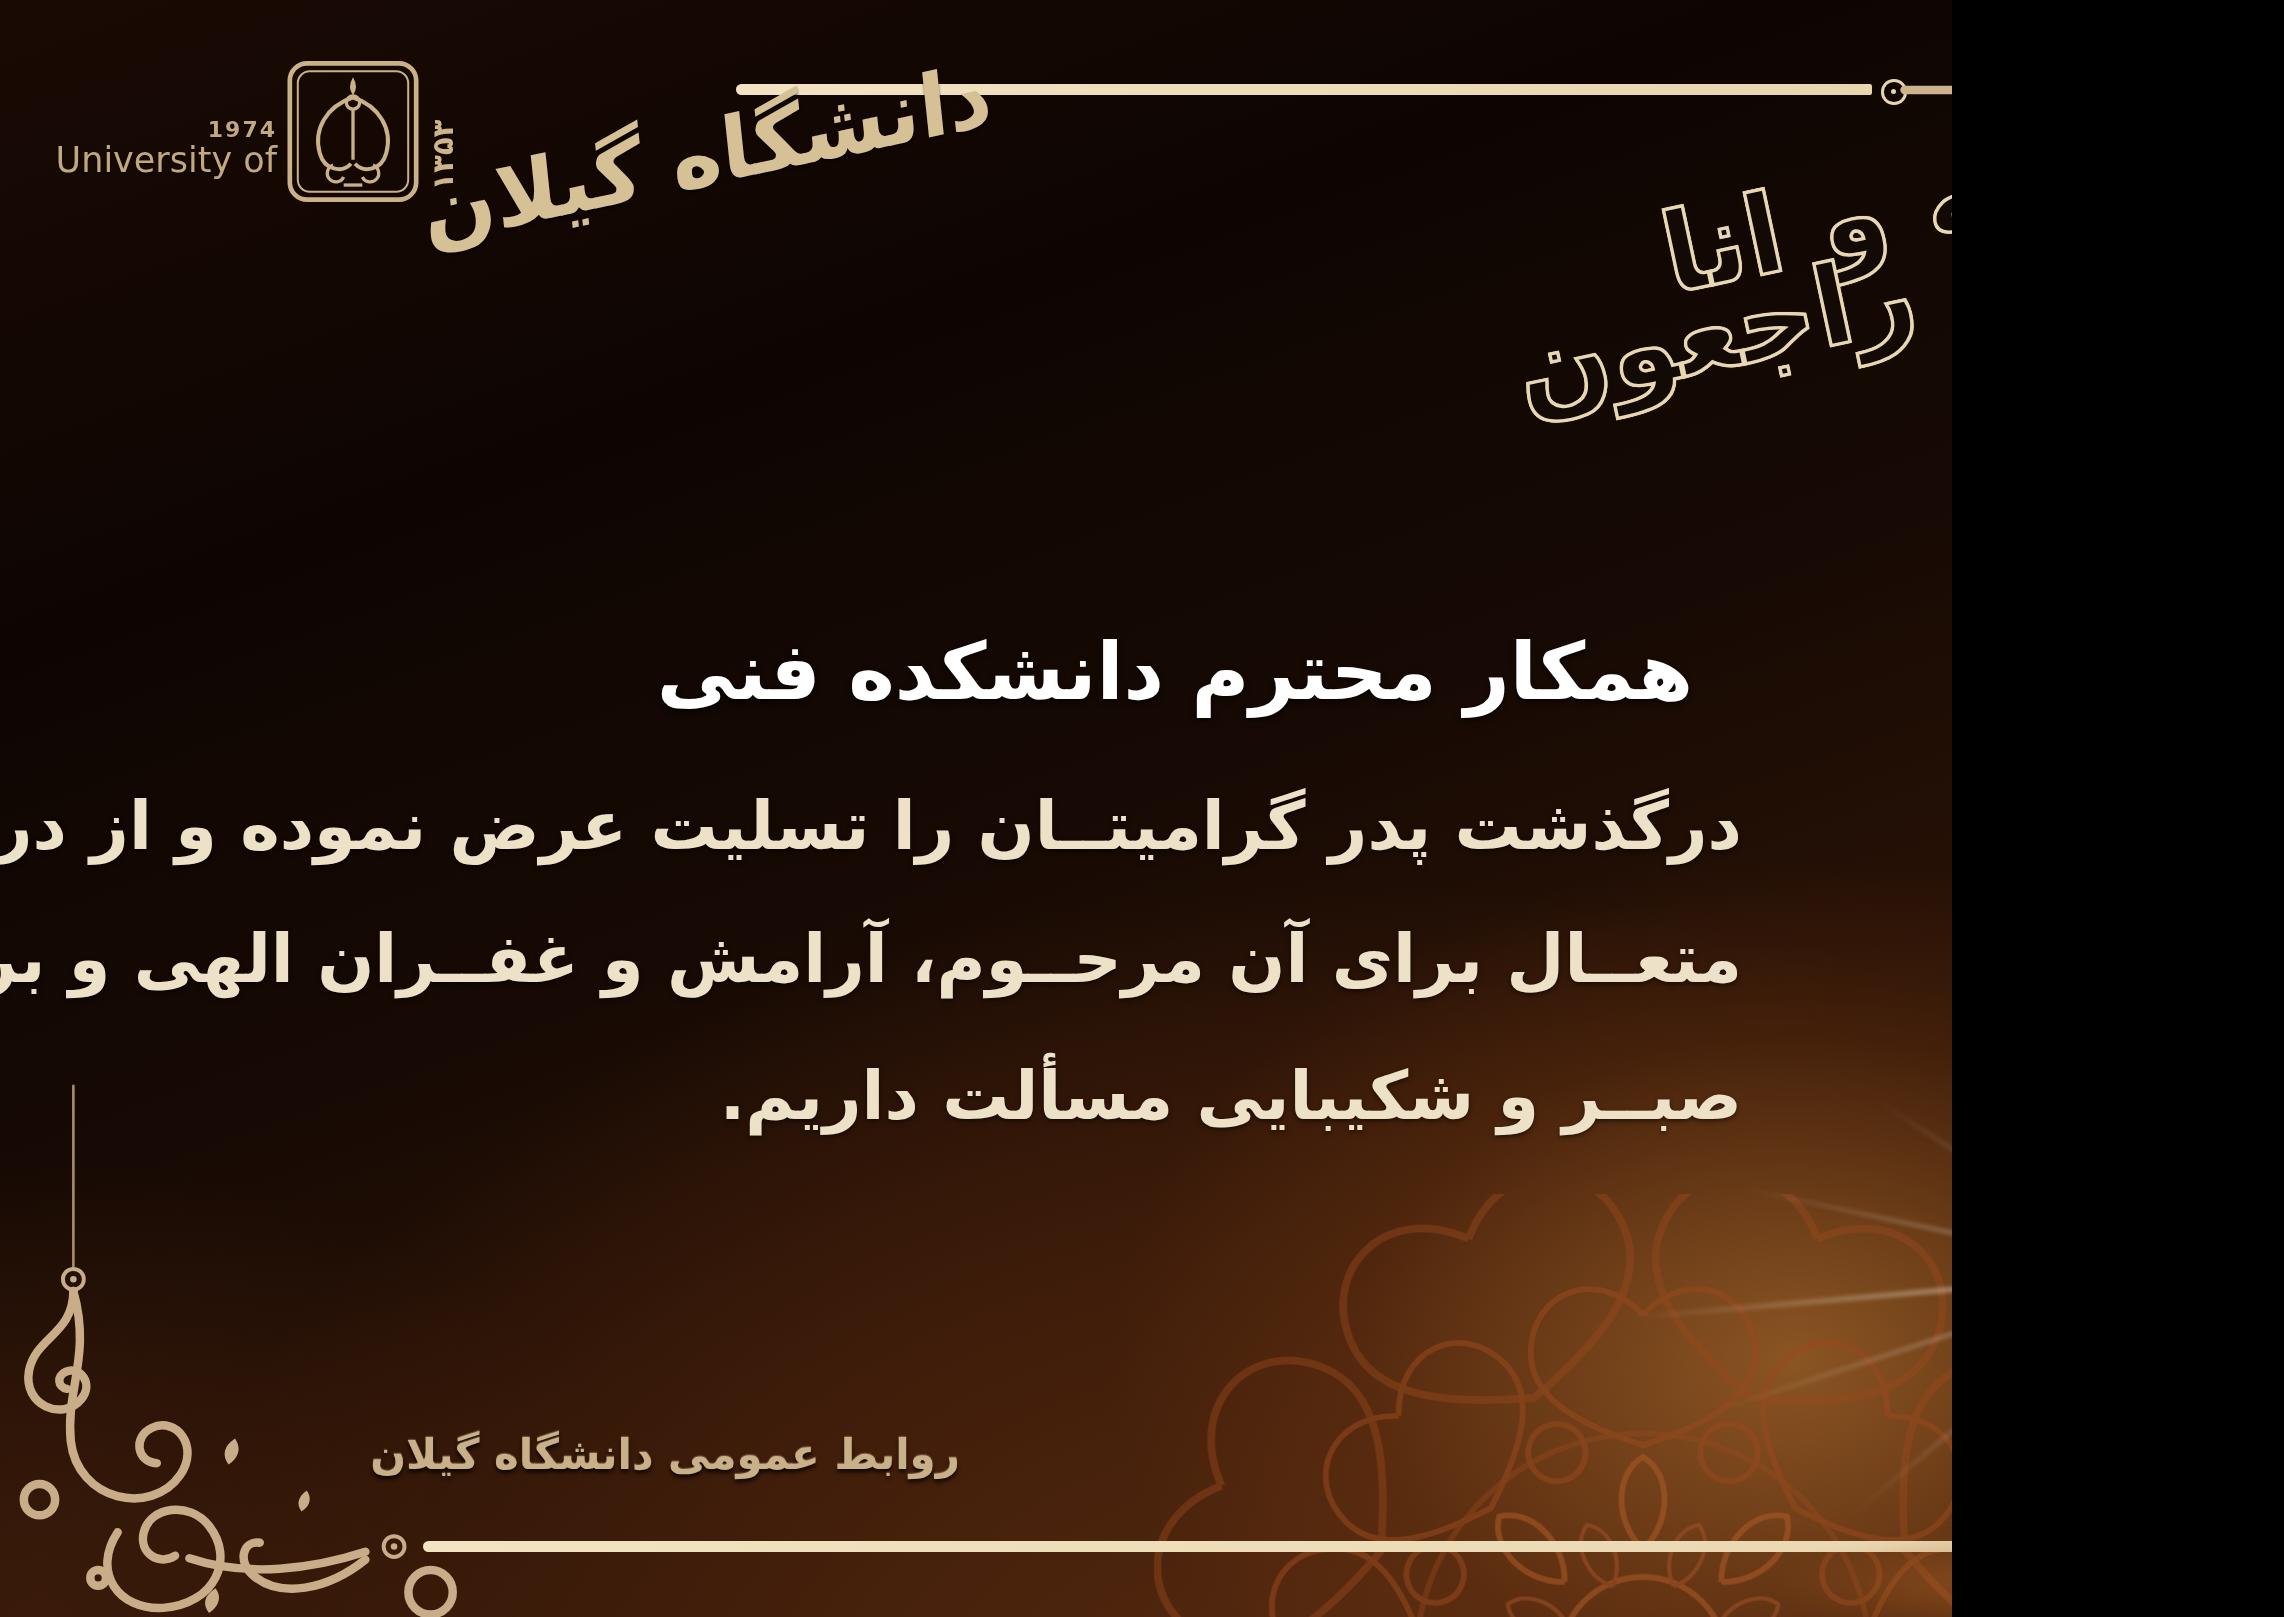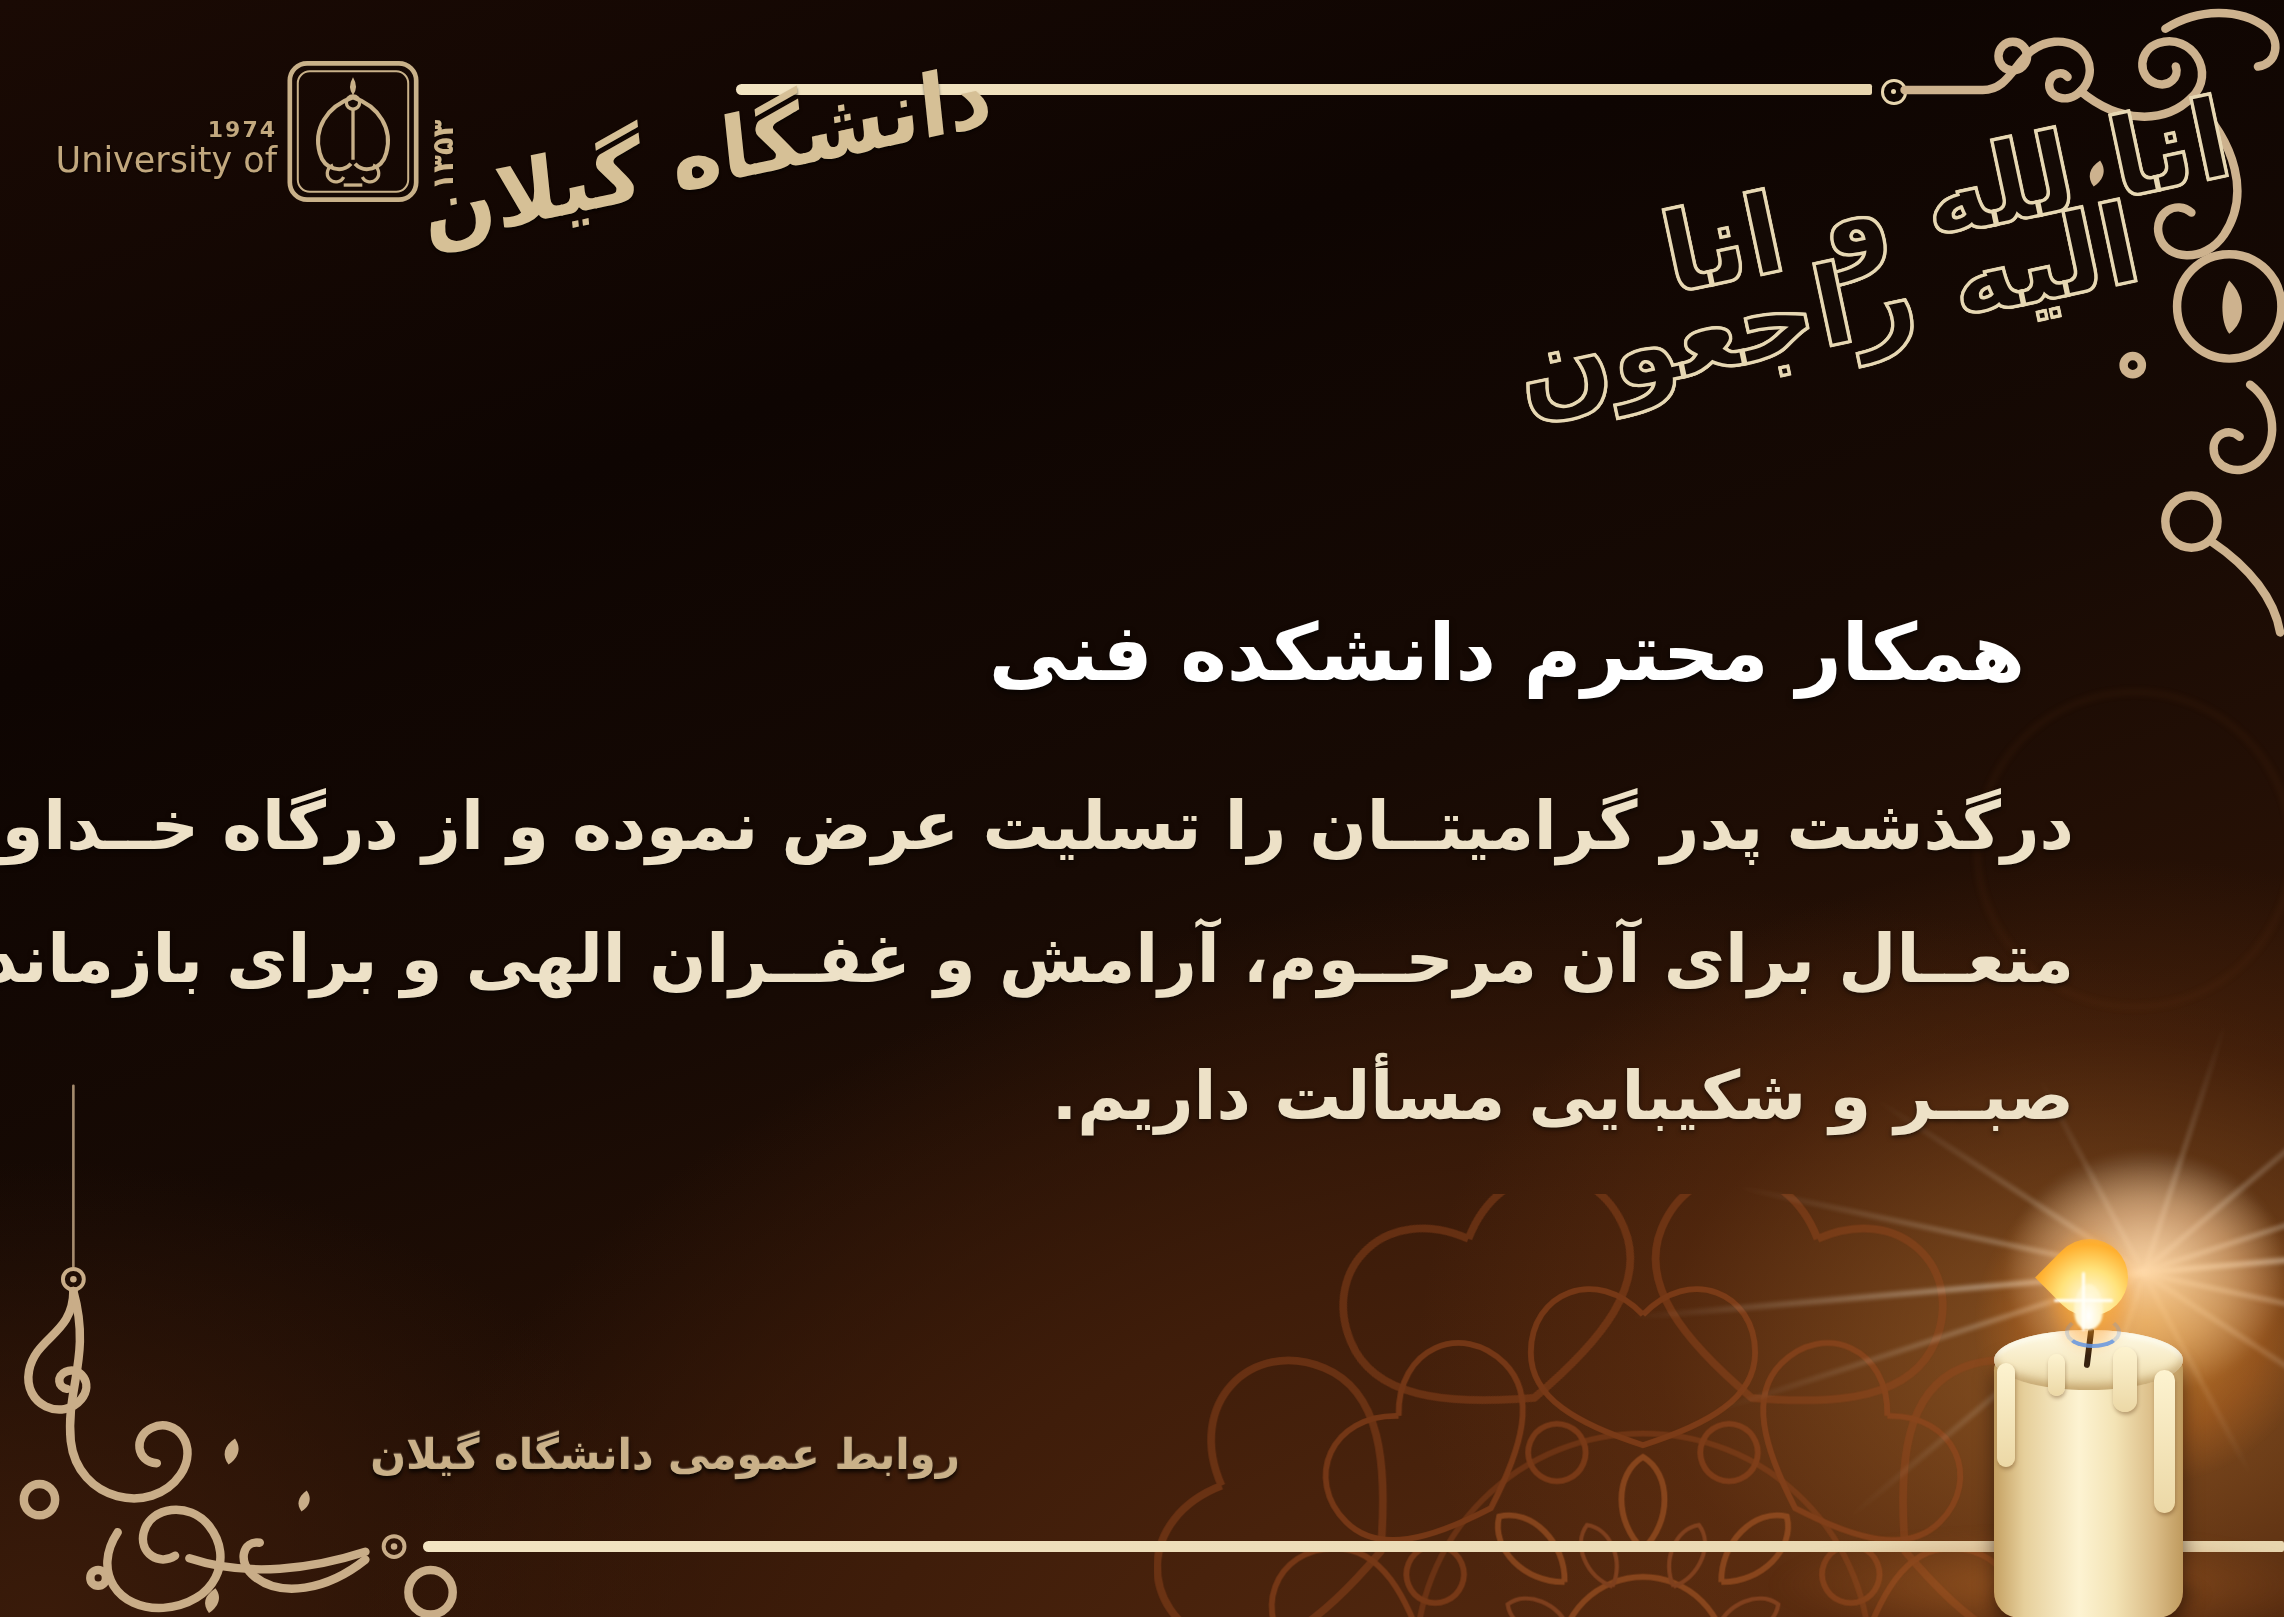--- a/index.html
+++ b/index.html
@@ -1,17 +1,17 @@
 <!DOCTYPE html>
 <html lang="fa" style="font-size:10.4px"><head>
 <meta charset="utf-8">
 <style>
   html,body{margin:0;padding:0;background:#000;}
   #canvas{
-    position:relative;width:2284px;height:1617px;overflow:hidden;
+    position:relative;width:1952px;height:1617px;overflow:hidden;
     font-family:"DejaVu Sans","Liberation Sans",sans-serif;
     background:
       radial-gradient(978px 717px at 92% 84%, rgba(214,140,60,0.50), rgba(130,66,22,0.25) 45%, rgba(0,0,0,0) 70%),
       radial-gradient(1696px 1239px at 70% 112%, #5a2c10 0%, #3f1d0a 45%, rgba(0,0,0,0) 75%),
       radial-gradient(913px 652px at 2% 100%, #3a1b0a 0%, rgba(0,0,0,0) 70%),
       linear-gradient(160deg, #1a0a04 0%, #0e0502 28%, #170a04 52%, #2e1406 78%, #43210b 100%);
   }
   .abs{position:absolute;}
   
   .h-line{
@@ -231,21 +231,21 @@
 
   <div class="abs logo-year-fa" style="left:408px;top:138px;">۱۳۵۳</div>
 
   <div class="abs logo-fa" style="left:417px;top:104px;">دانشگاه گیلان</div>
 
   <div class="abs calligraphy" style="left:1500px;top:163px;">
     <div class="cal-line">انا لله و انا</div>
     <div class="cal-line cal-2">الیه راجعون</div>
   </div>
 
-  <div class="abs h-line" style="right:259px;top:607px;">همکار محترم دانشکده فنی</div>
+  <div class="abs h-line" style="right:259px;top:626px;">همکار محترم دانشکده فنی</div>
 
   <div class="abs b-line" style="right:210px;top:787px;">درگذشت پدر گرامیتــان را تسلیت عرض نموده و از درگاه خــداوند</div>
   <div class="abs b-line" style="right:210px;top:920px;">متعــال برای آن مرحــوم، آرامش و غفــران الهی و برای بازماندگان</div>
   <div class="abs b-line" style="right:210px;top:1057px;">صبــر و شکیبایی مسألت داریم.</div>
 
   <div class="abs footer-credit" style="left:355px;top:1430px;width:620px;">روابط عمومی دانشگاه گیلان</div>
 
   <div class="abs floor-glow" style="left:1722px;top:1520px;width:652px;height:130px;"></div>
   <div class="abs candle-shadow" style="left:1957px;top:1565px;width:287px;height:59px;"></div>
   <div class="abs candle-body" style="left:1994px;top:1351px;"></div>

